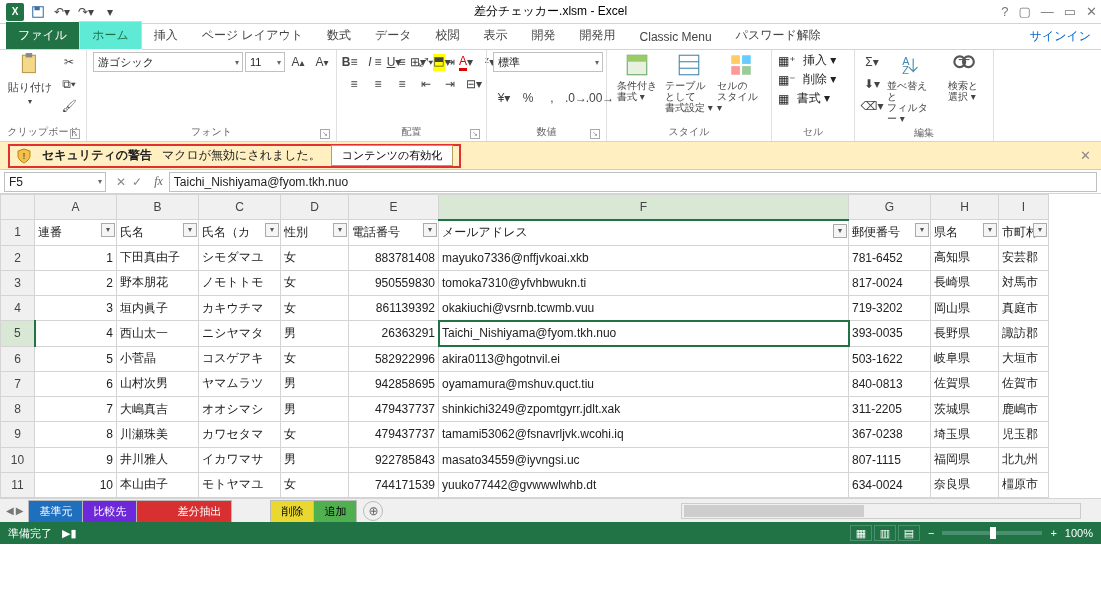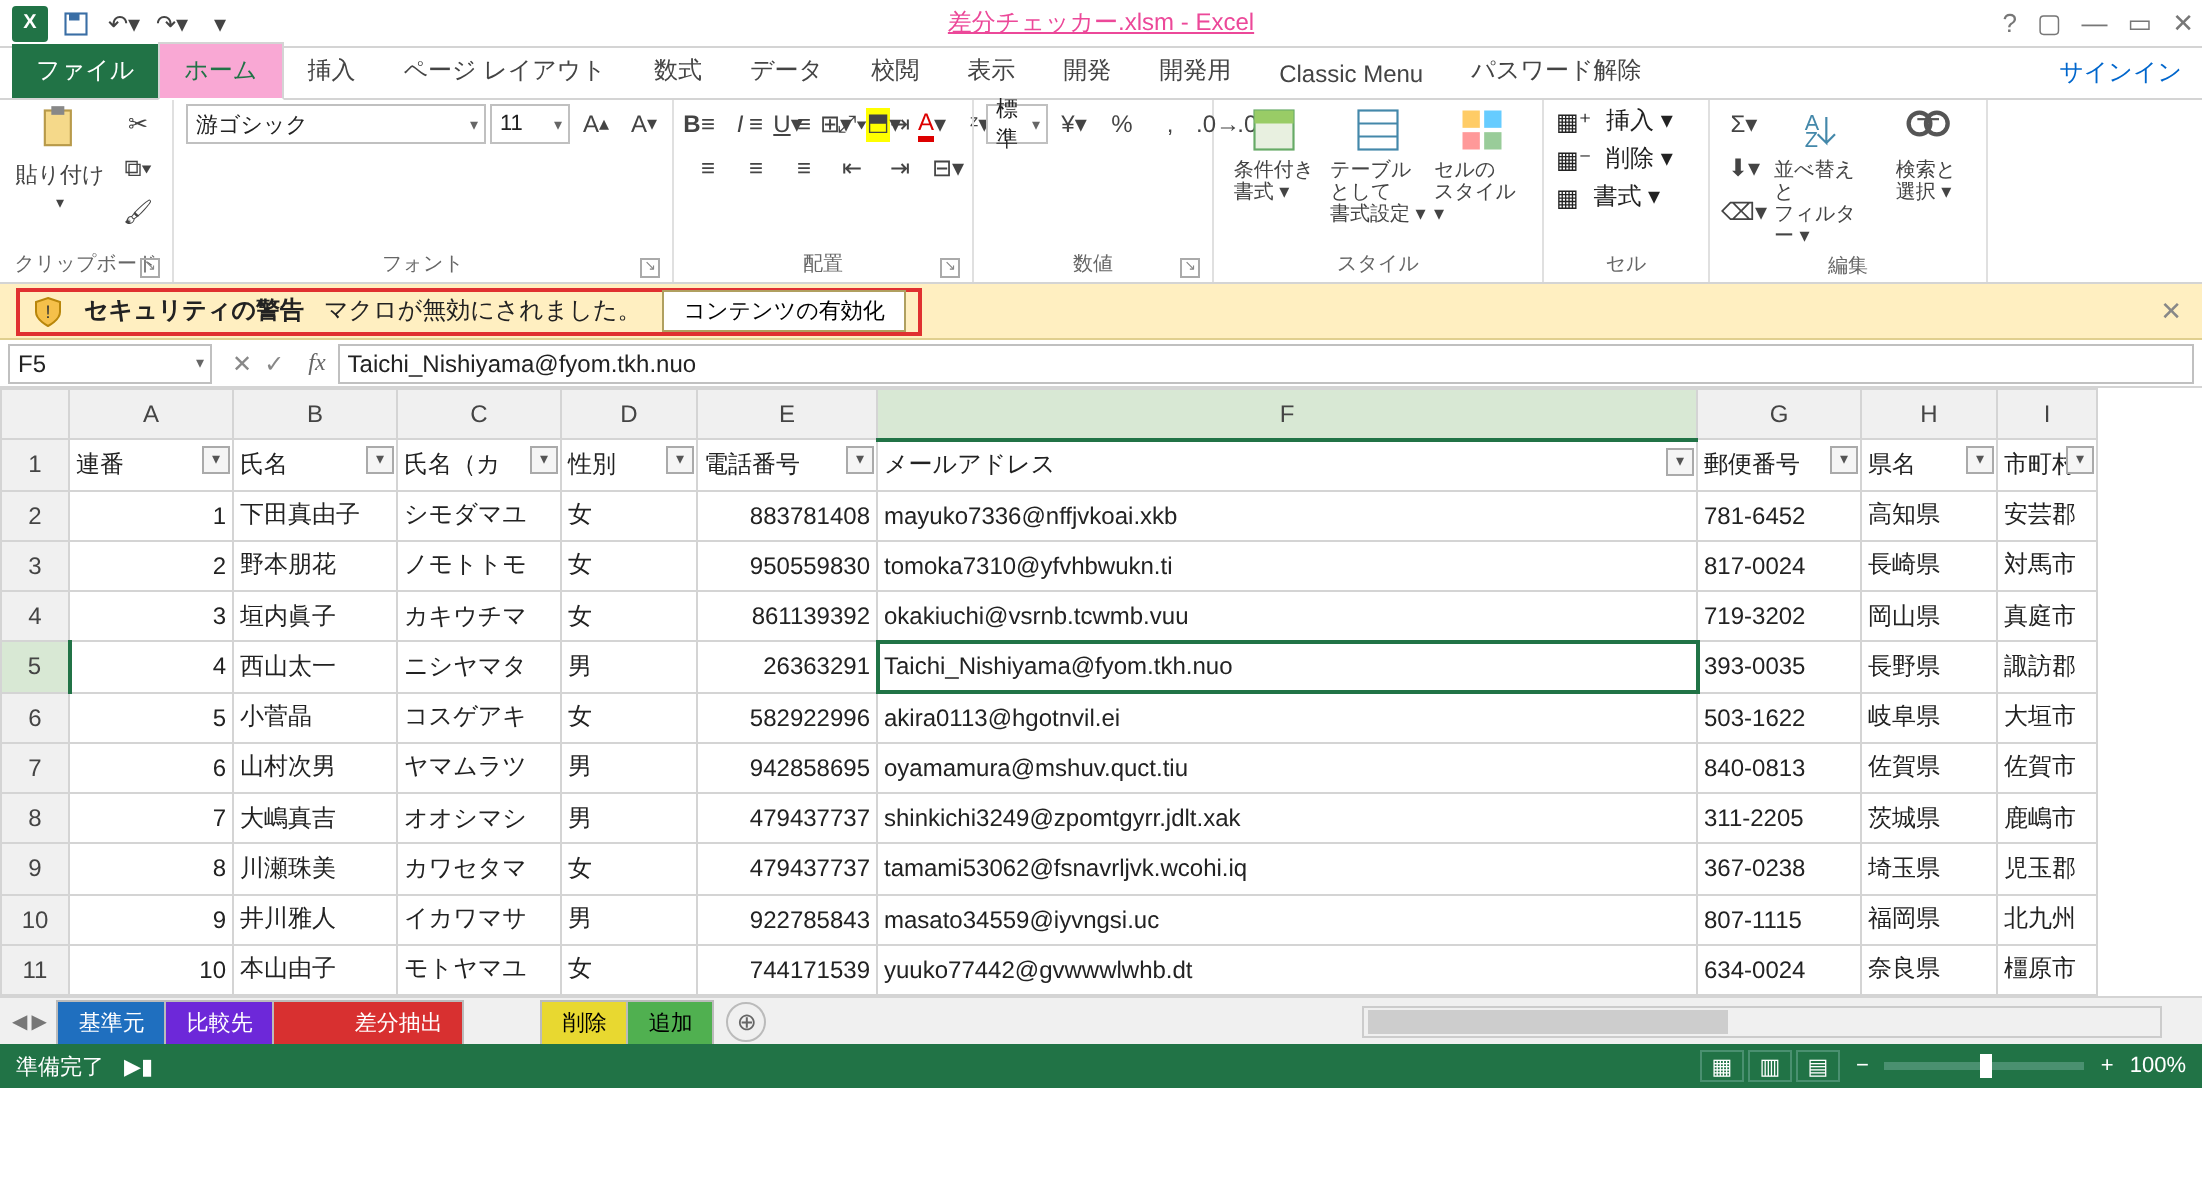--- a/index.html
+++ b/index.html
@@ -2,27 +2,27 @@
 <html><head>
 <meta charset="utf-8">
 <style>
 * { margin:0; padding:0; box-sizing:border-box; font-family:"Yu Gothic","游ゴシック",Meiryo,sans-serif; }
 body { background:#fff; width:1101px; height:593px; overflow:hidden; font-size:12px; color:#222; }
 .titlebar { height:24px; background:#fff; border-bottom:1px solid #d4d4d4; display:flex; align-items:center; position:relative; }
 .qat { display:flex; align-items:center; gap:4px; padding-left:6px; }
 .qat .xl-icon { width:18px; height:18px; background:#217346; color:#fff; display:flex; align-items:center; justify-content:center; font-size:10px; font-weight:bold; border-radius:2px; }
 .qat-btn { width:20px; height:20px; display:flex; align-items:center; justify-content:center; color:#444; cursor:pointer; }
 .qat-btn svg { width:14px; height:14px; }
-.title-text { position:absolute; left:50%; transform:translateX(-50%); font-size:12px; color:#ec4899;text-decoration:underline; }
+.title-text { position:absolute; left:50%; transform:translateX(-50%); font-size:12px; color:#000000; }
 .win-ctrls { position:absolute; right:4px; display:flex; gap:10px; color:#777; }
 .win-ctrls span { cursor:pointer; font-size:13px; }
 .tabs { height:26px; background:#fff; display:flex; align-items:flex-end; padding-left:6px; border-bottom:1px solid #d4d4d4; position:relative; }
 .tab { padding:5px 12px; font-size:12px; color:#444; cursor:pointer; }
 .tab.file { background:#217346; color:#fff; }
-.tab.active { border:1px solid #d4d4d4; border-bottom:1px solid #fff; background:#f9a8d4; color:#217346; margin-bottom:-1px; }
+.tab.active { border:1px solid #d4d4d4; border-bottom:1px solid #fff; background:#5eead4; color:#217346; margin-bottom:-1px; }
 .signin { position:absolute; right:10px; top:4px; font-size:12px; color:#0066cc; cursor:pointer; }
 .ribbon { height:92px; background:#fff; border-bottom:1px solid #d4d4d4; display:flex; }
 .ribgrp { border-right:1px solid #e0e0e0; padding:2px 6px 0 6px; display:flex; flex-direction:column; justify-content:space-between; }
 .ribgrp .body { flex:1; display:flex; align-items:flex-start; gap:4px; }
 .ribgrp .label { text-align:center; font-size:10px; color:#666; padding:2px 0; position:relative; }
 .ribgrp .label .dlg { position:absolute; right:0; bottom:2px; width:10px; height:10px; border:1px solid #aaa; font-size:7px; line-height:8px; color:#888; }
 .vbtn { display:flex; flex-direction:column; align-items:center; width:48px; cursor:pointer; font-size:11px; color:#444; gap:2px; }
 .vbtn svg { width:26px; height:26px; }
 .mini { display:flex; flex-direction:column; gap:2px; }
 .mini-row { display:flex; align-items:center; gap:2px; }
@@ -174,21 +174,21 @@
         <div class="mini-btn">≡</div>
         <div class="mini-btn">⇤</div>
         <div class="mini-btn">⇥</div>
         <div class="mini-btn">⊟▾</div>
       </div>
     </div>
     <div class="label"><span>配置</span><span class="dlg">↘</span></div>
   </div>
 
   <div class="ribgrp" style="width:120px">
-    <div class="body" style="gap:2px">
+    <div class="body" style="flex-direction:column;gap:16px">
       <div class="combo" style="width:110px">標準</div>
       <div class="mini-row">
         <div class="mini-btn">¥▾</div>
         <div class="mini-btn">%</div>
         <div class="mini-btn">,</div>
         <div class="mini-btn">.0→</div>
         <div class="mini-btn">.00→</div>
       </div>
     </div>
     <div class="label"><span>数値</span><span class="dlg">↘</span></div>

